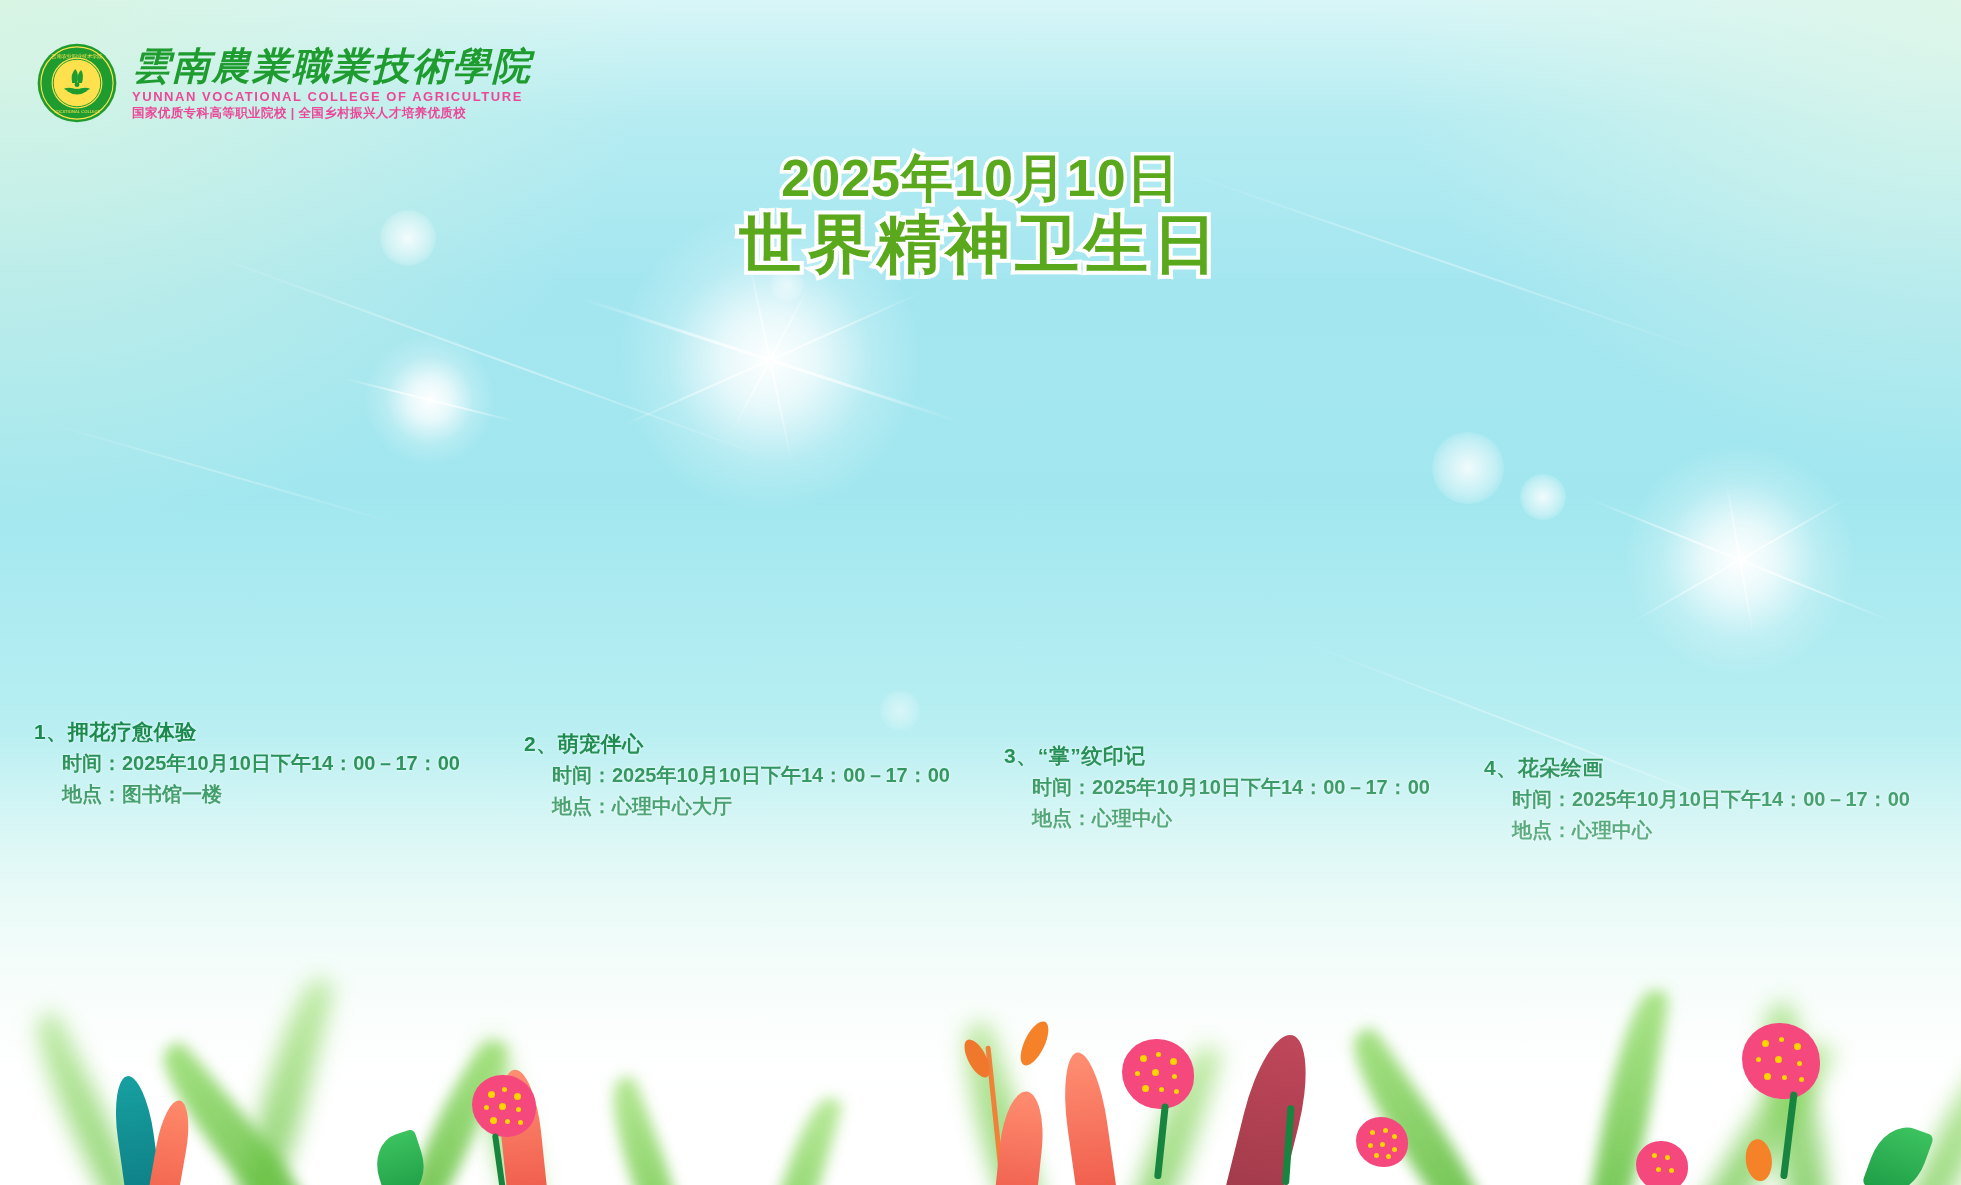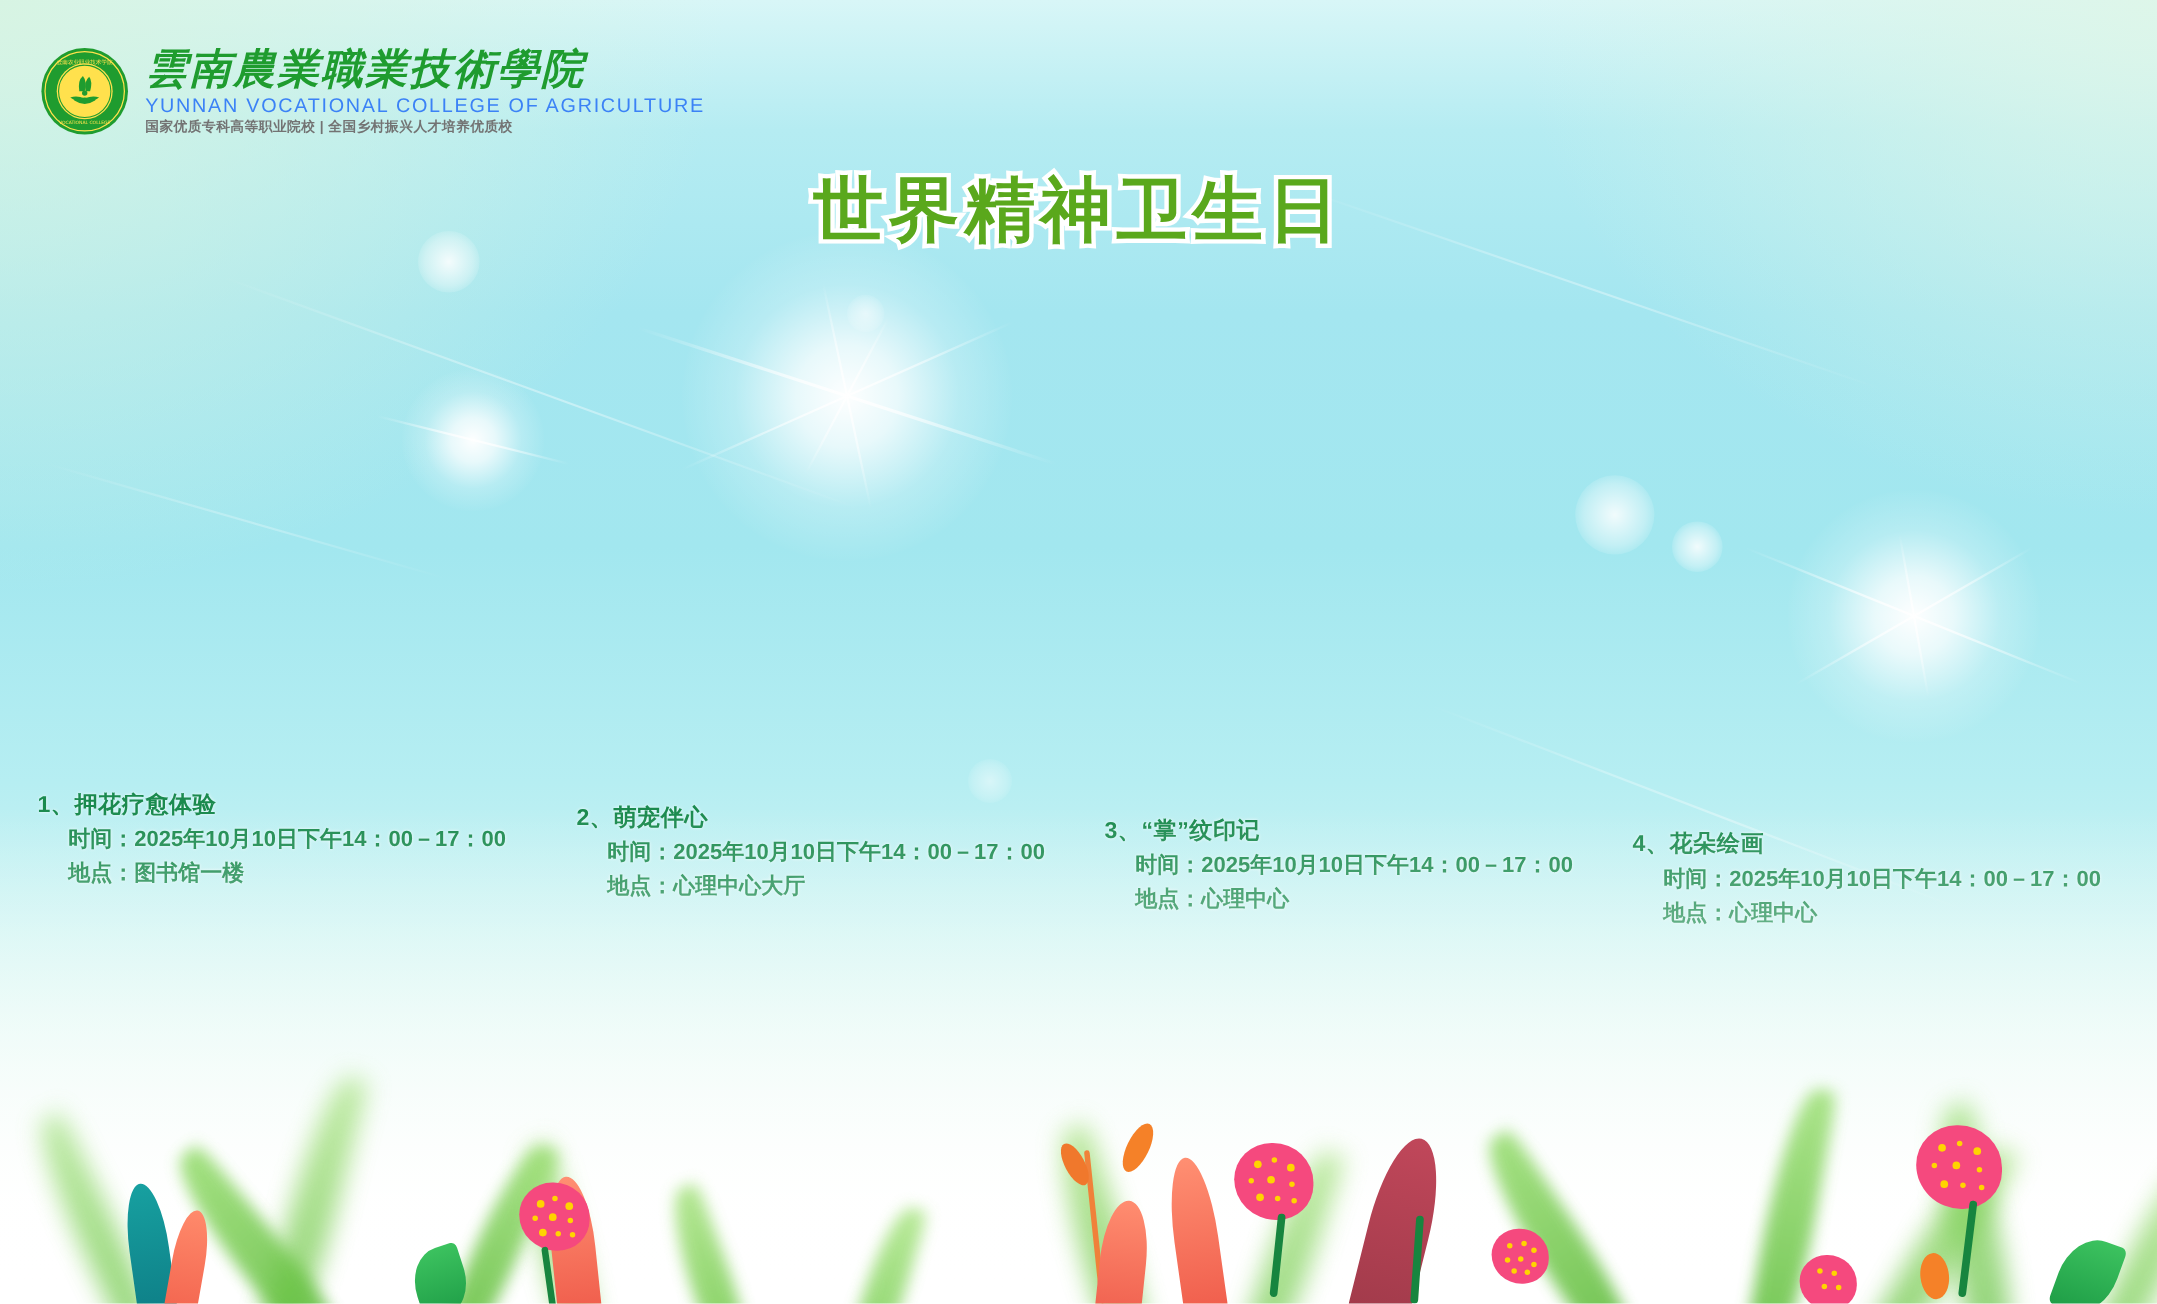--- a/index.html
+++ b/index.html
@@ -66,25 +66,25 @@
   
   .logo-row{position:absolute;left:36px;top:42px;display:flex;align-items:center;gap:14px;}
   .emblem{width:82px;height:82px;flex:0 0 82px;position:relative;}
   .brand-block{display:flex;flex-direction:column;line-height:1;}
   .brand-cn{
     font-family:"Liberation Serif","DejaVu Serif",serif;
     font-weight:700;font-style:italic;font-size:38px;color:#1f9c2f;
     letter-spacing:2px;white-space:nowrap;
   }
   .brand-en{
-    font-size:18px;font-weight:400;color:#3b82f6;letter-spacing:1.55px;
+    font-size:13px;font-weight:700;color:#ec4899;letter-spacing:1.55px;
     white-space:nowrap;margin-top:5px;
   }
   .brand-sub{
-    font-size:12.5px;font-weight:700;color:#737373;letter-spacing:.4px;
+    font-size:12.5px;font-weight:700;color:#ec4899;letter-spacing:.4px;
     white-space:nowrap;margin-top:4px;
   }
   .institute-name{
     margin-left:26px;font-size:40px;font-weight:700;color:#14a33a;
     letter-spacing:3px;white-space:nowrap;
     text-shadow:0 0 2px rgba(255,255,255,.9);
     align-self:center;padding-bottom:18px;
   }
 
   
@@ -229,20 +229,21 @@
 
     <div class="brand-block">
       <div class="brand-cn">雲南農業職業技術學院</div>
       <div class="brand-en">YUNNAN VOCATIONAL COLLEGE OF AGRICULTURE</div>
       <div class="brand-sub">国家优质专科高等职业院校 | 全国乡村振兴人才培养优质校</div>
     </div>
 
   </div>
 
   <div class="title-area">
+    <div class="evt-date">2025年10月10日</div>
     <div class="evt-day">世界精神卫生日</div>
   </div>
 
   <div class="activities">
 
     <div class="act o1">
       <div class="act-title">
         <span>1、</span><span>押花疗愈体验</span>
       </div>
       <div class="act-line first">时间：2025年10月10日下午14：00－17：00</div>

